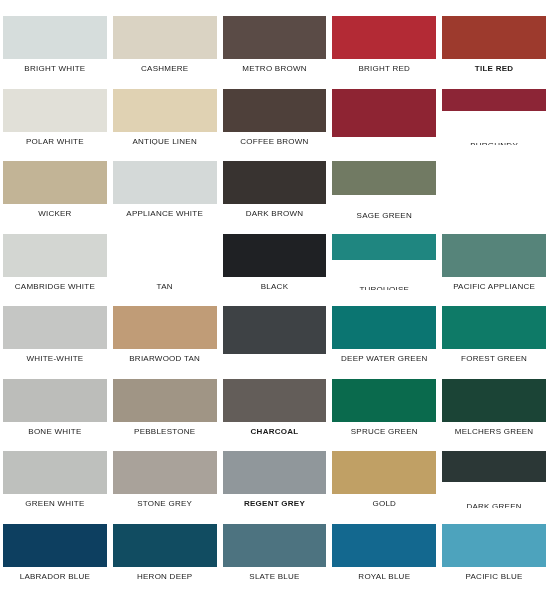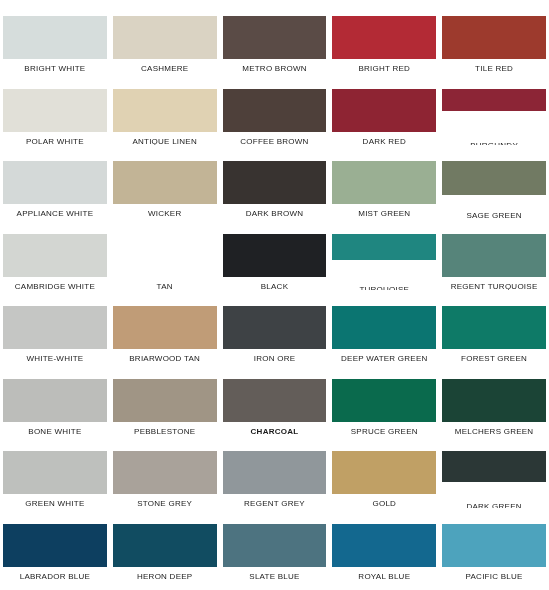--- a/index.html
+++ b/index.html
@@ -72,63 +72,58 @@
       <div class="swatch-cell">
         <div class="swatch-chip" style="background-color: rgb(90, 75, 70);"></div>
         <div class="swatch-label" style="color: rgb(26, 26, 26);">METRO BROWN</div>
       </div>
       <div class="swatch-cell">
         <div class="swatch-chip" style="background-color: rgb(179, 42, 53);"></div>
         <div class="swatch-label" style="color: rgb(26, 26, 26);">BRIGHT RED</div>
       </div>
       <div class="swatch-cell">
         <div class="swatch-chip" style="background-color: rgb(157, 58, 45);"></div>
-        <div class="swatch-label" style="color: rgb(26, 26, 26);">TILE RED</div>
+        <div class="swatch-label" style="color: rgb(26, 26, 26); font-weight: bold;">TILE RED</div>
       </div>
     </div>
     <div class="chart-row">
       <div class="swatch-cell">
         <div class="swatch-chip" style="background-color: rgb(225, 224, 216);"></div>
         <div class="swatch-label" style="color: rgb(26, 26, 26);">POLAR WHITE</div>
       </div>
       <div class="swatch-cell">
         <div class="swatch-chip" style="background-color: rgb(224, 210, 179);"></div>
         <div class="swatch-label" style="color: rgb(26, 26, 26);">ANTIQUE LINEN</div>
       </div>
       <div class="swatch-cell">
         <div class="swatch-chip" style="background-color: rgb(78, 64, 58);"></div>
         <div class="swatch-label" style="color: rgb(26, 26, 26);">COFFEE BROWN</div>
       </div>
       <div class="swatch-cell">
         <div class="swatch-chip" style="background-color: rgb(142, 36, 51);"></div>
-        <div class="swatch-label" style="color: rgb(26, 26, 26);">DARK RED</div>
       </div>
       <div class="swatch-cell">
         <div class="swatch-chip" style="background-color: rgb(140, 37, 54);"></div>
         <div class="swatch-label" style="color: rgb(26, 26, 26); margin-top: 25px;">BURGUNDY</div>
       </div>
     </div>
     <div class="chart-row">
       <div class="swatch-cell">
+        <div class="swatch-chip" style="background-color: rgb(194, 180, 150);"></div>
+        <div class="swatch-label" style="color: rgb(26, 26, 26);">WICKER</div>
+      </div>
+      <div class="swatch-cell">
         <div class="swatch-chip" style="background-color: rgb(212, 217, 216);"></div>
         <div class="swatch-label" style="color: rgb(26, 26, 26);">APPLIANCE WHITE</div>
       </div>
       <div class="swatch-cell">
-        <div class="swatch-chip" style="background-color: rgb(194, 180, 150);"></div>
-        <div class="swatch-label" style="color: rgb(26, 26, 26);">WICKER</div>
-      </div>
-      <div class="swatch-cell">
         <div class="swatch-chip" style="background-color: rgb(56, 51, 48);"></div>
         <div class="swatch-label" style="color: rgb(26, 26, 26);">DARK BROWN</div>
       </div>
       <div class="swatch-cell">
-        <div class="swatch-chip" style="background-color: rgb(154, 175, 147);"></div>
-        <div class="swatch-label" style="color: rgb(26, 26, 26);">MIST GREEN</div>
-      </div>
-      <div class="swatch-cell">
         <div class="swatch-chip" style="background-color: rgb(113, 122, 99);"></div>
         <div class="swatch-label" style="color: rgb(26, 26, 26); margin-top: 11px;">SAGE GREEN</div>
       </div>
     </div>
     <div class="chart-row">
       <div class="swatch-cell">
         <div class="swatch-chip" style="background-color: rgb(211, 214, 210);"></div>
         <div class="swatch-label" style="color: rgb(26, 26, 26);">CAMBRIDGE WHITE</div>
       </div>
       <div class="swatch-cell">
@@ -138,35 +133,34 @@
       <div class="swatch-cell">
         <div class="swatch-chip" style="background-color: rgb(31, 33, 36);"></div>
         <div class="swatch-label" style="color: rgb(26, 26, 26);">BLACK</div>
       </div>
       <div class="swatch-cell">
         <div class="swatch-chip" style="background-color: rgb(31, 134, 128);"></div>
         <div class="swatch-label" style="color: rgb(26, 26, 26); margin-top: 20px;">TURQUOISE</div>
       </div>
       <div class="swatch-cell">
         <div class="swatch-chip" style="background-color: rgb(86, 132, 122);"></div>
-        <div class="swatch-label" style="color: rgb(26, 26, 26);">REGENT TURQUOISE</div>
+        <div class="swatch-label" style="color: rgb(26, 26, 26);">PACIFIC APPLIANCE</div>
       </div>
     </div>
     <div class="chart-row">
       <div class="swatch-cell">
         <div class="swatch-chip" style="background-color: rgb(197, 198, 196);"></div>
         <div class="swatch-label" style="color: rgb(26, 26, 26);">WHITE-WHITE</div>
       </div>
       <div class="swatch-cell">
         <div class="swatch-chip" style="background-color: rgb(192, 156, 119);"></div>
         <div class="swatch-label" style="color: rgb(26, 26, 26);">BRIARWOOD TAN</div>
       </div>
       <div class="swatch-cell">
         <div class="swatch-chip" style="background-color: rgb(62, 66, 69);"></div>
-        <div class="swatch-label" style="color: rgb(26, 26, 26);">IRON ORE</div>
       </div>
       <div class="swatch-cell">
         <div class="swatch-chip" style="background-color: rgb(11, 117, 113);"></div>
         <div class="swatch-label" style="color: rgb(26, 26, 26);">DEEP WATER GREEN</div>
       </div>
       <div class="swatch-cell">
         <div class="swatch-chip" style="background-color: rgb(14, 122, 103);"></div>
         <div class="swatch-label" style="color: rgb(26, 26, 26);">FOREST GREEN</div>
       </div>
     </div>
@@ -196,21 +190,21 @@
       <div class="swatch-cell">
         <div class="swatch-chip" style="background-color: rgb(190, 192, 189);"></div>
         <div class="swatch-label" style="color: rgb(26, 26, 26);">GREEN WHITE</div>
       </div>
       <div class="swatch-cell">
         <div class="swatch-chip" style="background-color: rgb(169, 162, 154);"></div>
         <div class="swatch-label" style="color: rgb(26, 26, 26);">STONE GREY</div>
       </div>
       <div class="swatch-cell">
         <div class="swatch-chip" style="background-color: rgb(144, 151, 155);"></div>
-        <div class="swatch-label" style="color: rgb(26, 26, 26);">REGENT GREY</div>
+        <div class="swatch-label" style="color: rgb(26, 26, 26); font-weight: bold;">REGENT GREY</div>
       </div>
       <div class="swatch-cell">
         <div class="swatch-chip" style="background-color: rgb(192, 160, 101);"></div>
         <div class="swatch-label" style="color: rgb(26, 26, 26);">GOLD</div>
       </div>
       <div class="swatch-cell">
         <div class="swatch-chip" style="background-color: rgb(43, 55, 54);"></div>
         <div class="swatch-label" style="color: rgb(26, 26, 26); margin-top: 15px;">DARK GREEN</div>
       </div>
     </div>

